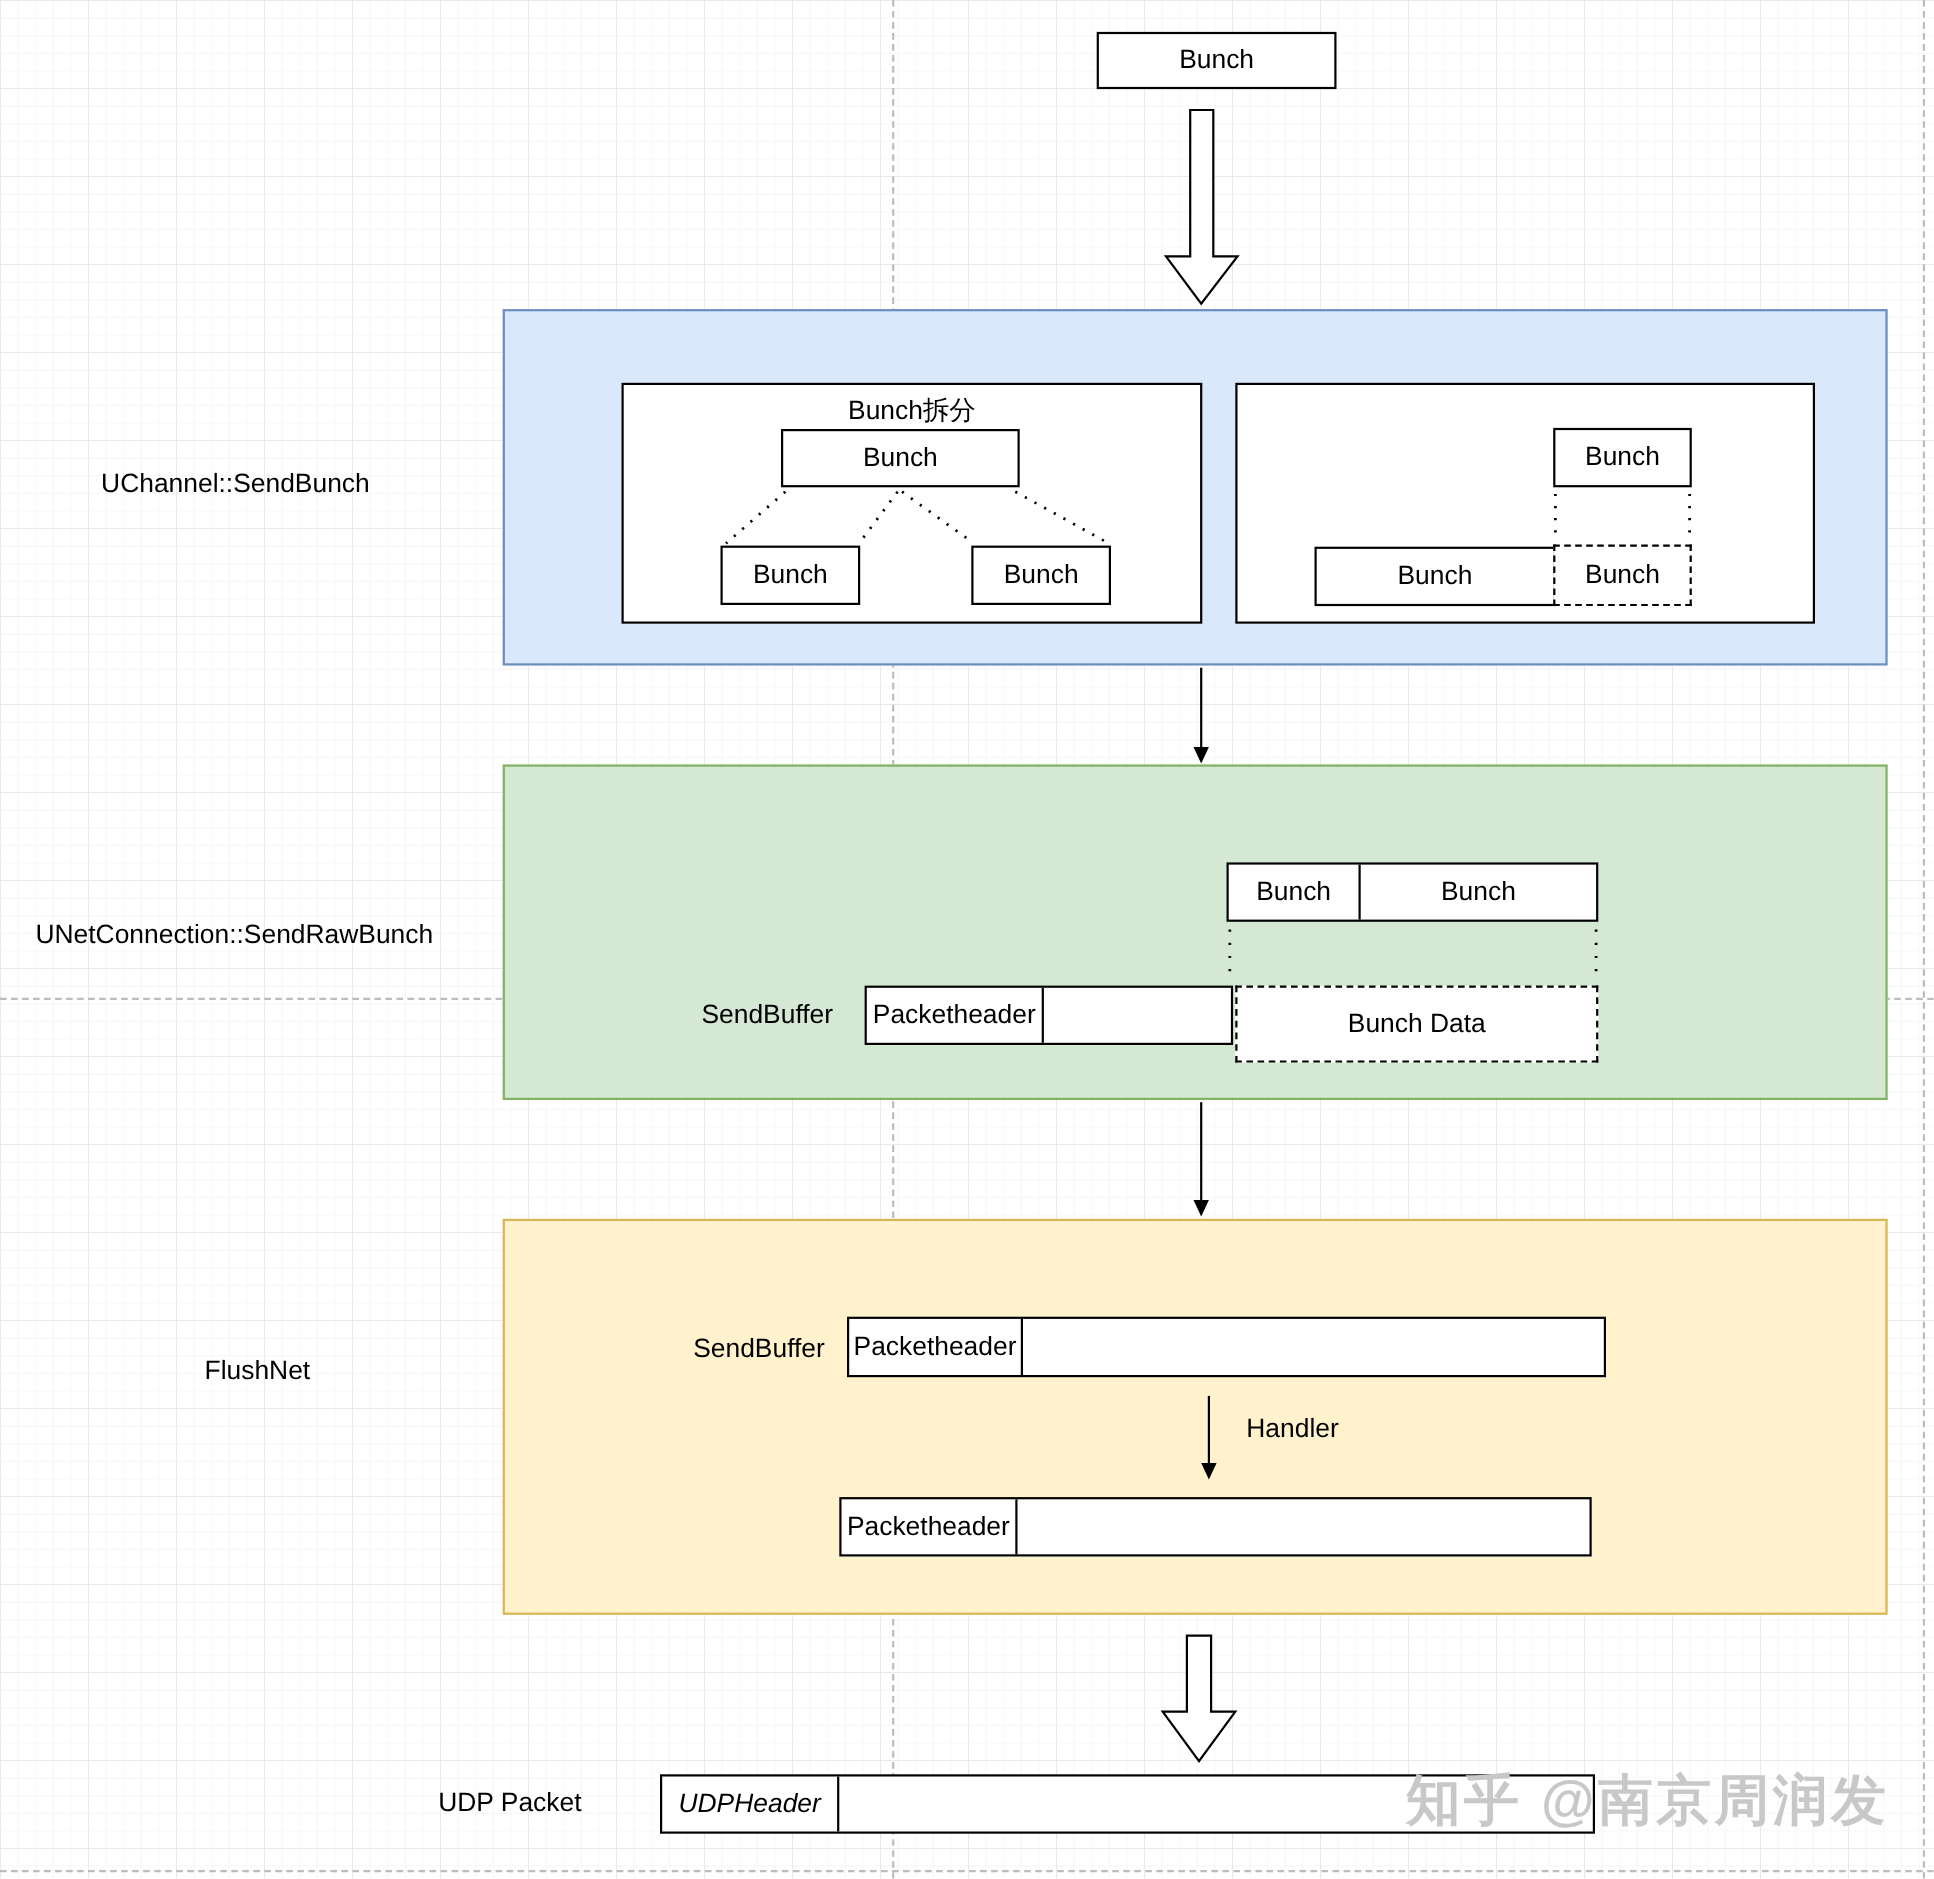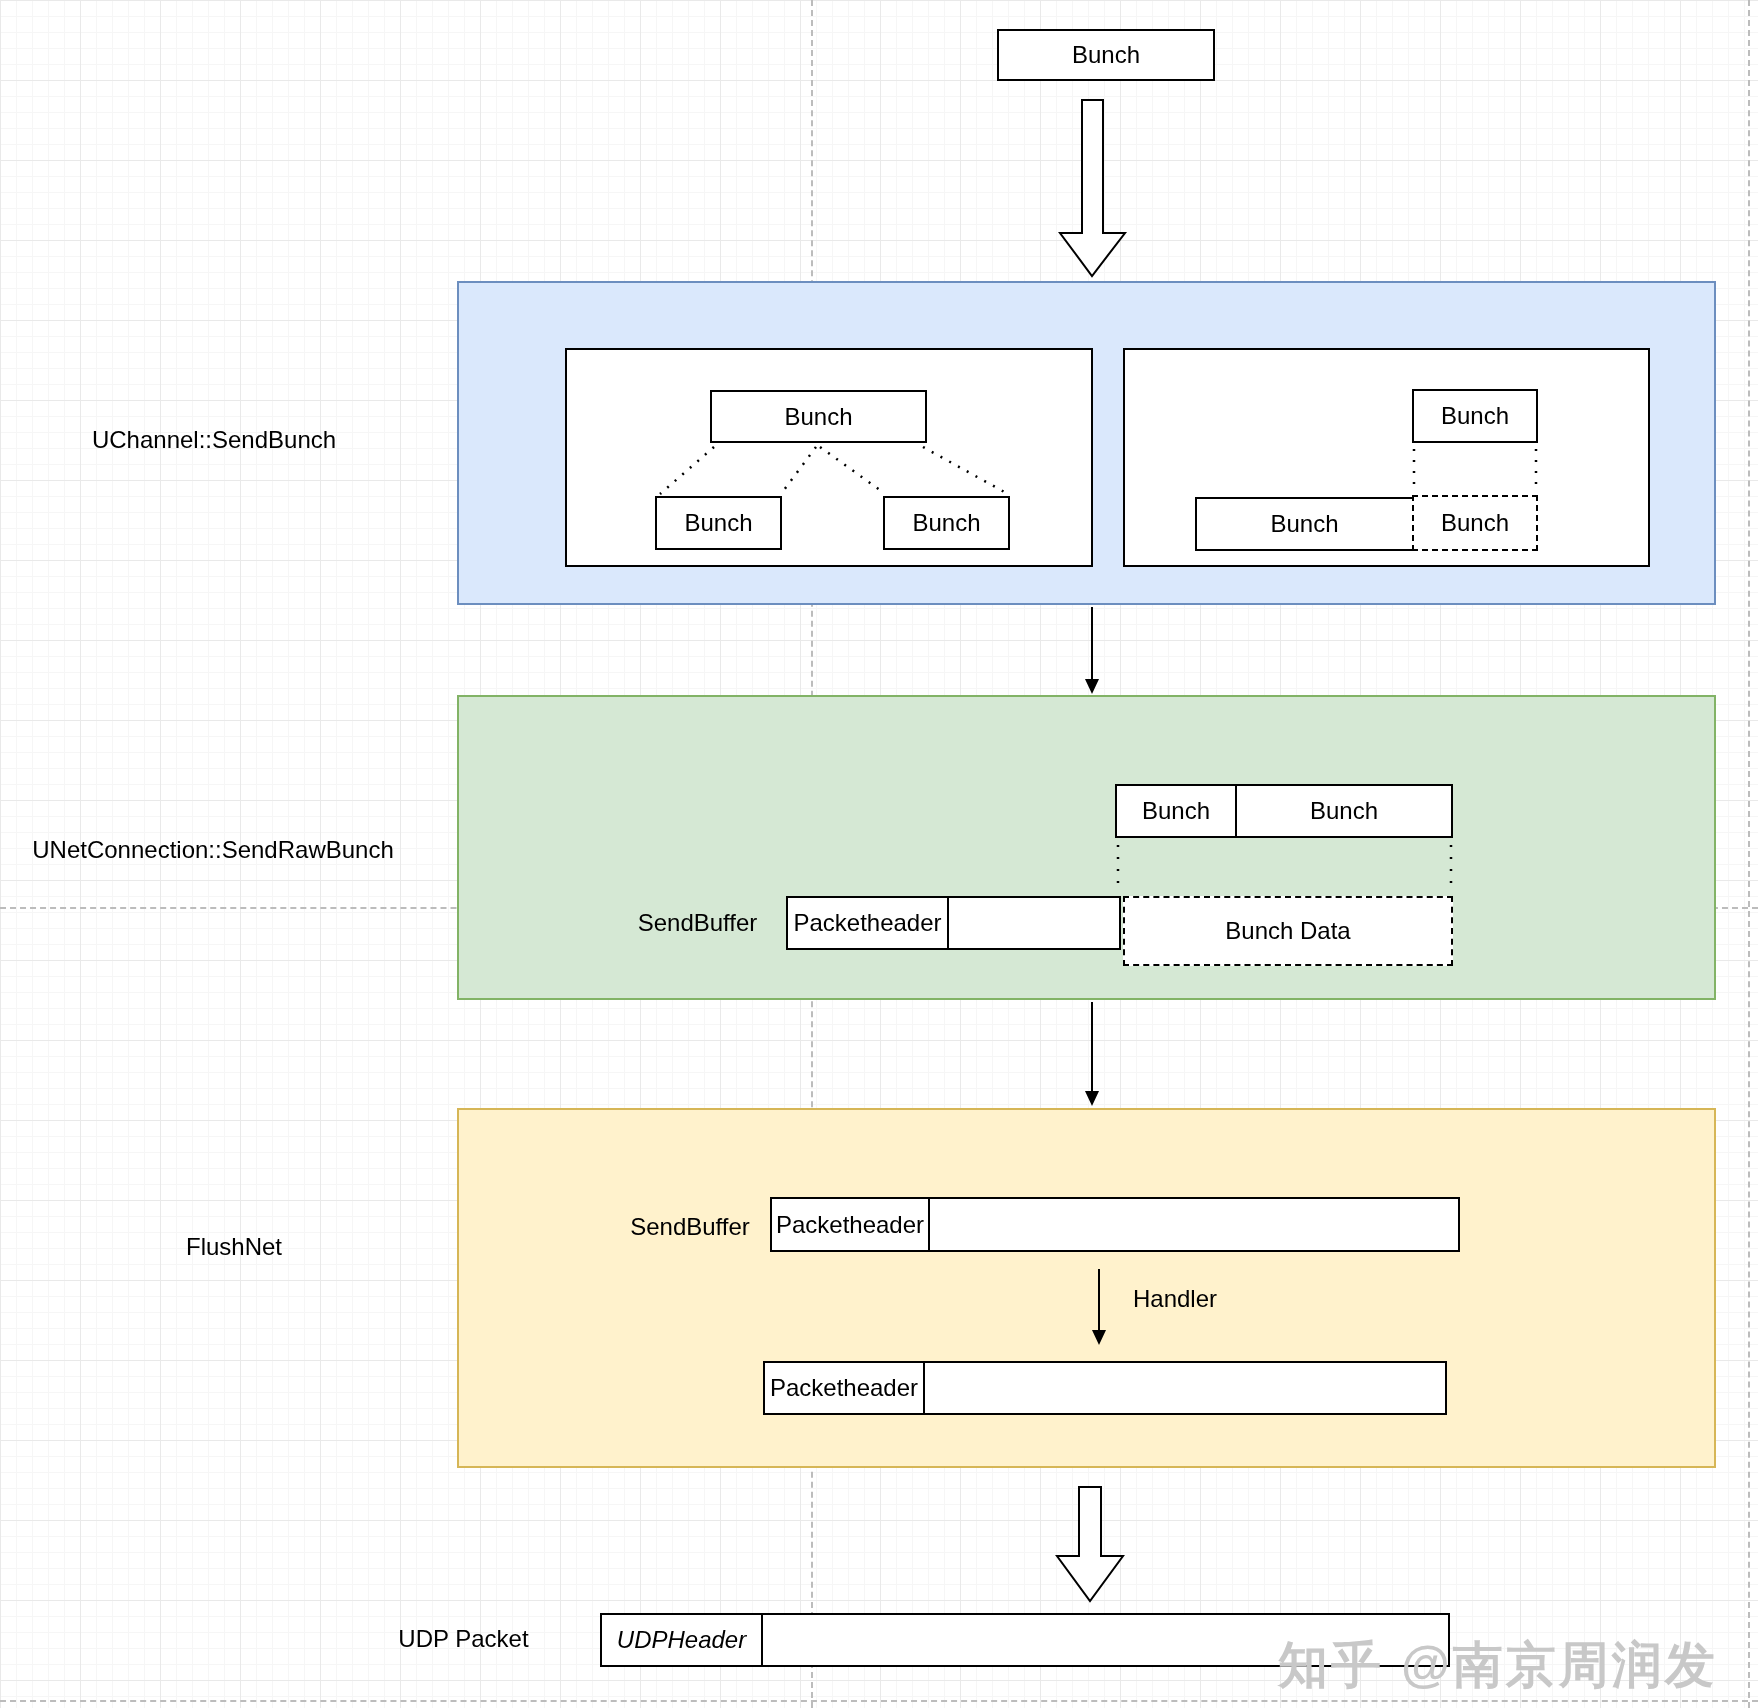--- a/index.html
+++ b/index.html
@@ -25,21 +25,21 @@
   .panel { position:absolute; box-sizing:border-box; background:#fff; border:2px solid #000; z-index:3; }
   .row { position:absolute; box-sizing:border-box; border:2px solid #000; background:#fff; display:flex; z-index:4; }
   .row > div { box-sizing:border-box; display:flex; align-items:center; justify-content:center; font-size:24px; height:100%; }
   .row > div.first { border-right:2px solid #000; }
   .row > div.rest { flex:1; }
   .lbl { position:absolute; font-size:24px; display:flex; align-items:center; justify-content:center; text-align:center; z-index:5; white-space:nowrap; }
   svg.overlay { position:absolute; left:0; top:0; z-index:6; pointer-events:none; }
   .watermark {
     position:absolute; left:1278px; top:1604px; width:460px; height:66px; z-index:9;
     font-size:50px; font-weight:700; letter-spacing:3px; white-space:nowrap;
-    display:flex; align-items:center;margin-top:28px;
+    display:flex; align-items:center;
   }
 </style>
 </head>
 <body>
 
 <div class="canvas">
 
   <div class="guide-v" style="left:811px"></div>
   <div class="guide-v" style="left:1748px"></div>
   <div class="guide-h" style="top:907px"></div>
@@ -51,20 +51,21 @@
 
   <div class="lbl" style="left:104px; top:426px; width:220px; height:28px;">UChannel::SendBunch</div>
   <div class="lbl" style="left:48px; top:836px; width:330px; height:28px;">UNetConnection::SendRawBunch</div>
   <div class="lbl" style="left:174px; top:1233px; width:120px; height:28px;">FlushNet</div>
 
   <div class="box" style="left:997px; top:29px; width:218px; height:52px;">
     <span>Bunch</span>
   </div>
 
   <div class="panel" style="left:565px; top:348px; width:528px; height:219px;"></div>
+  <div class="lbl" style="left:565px; top:358px; width:528px; height:30px;">Bunch拆分</div>
   <div class="box" style="left:710px; top:390px; width:217px; height:53px;">
     <span>Bunch</span>
   </div>
   <div class="box" style="left:655px; top:496px; width:127px; height:54px;">
     <span>Bunch</span>
   </div>
   <div class="box" style="left:883px; top:496px; width:127px; height:54px;">
     <span>Bunch</span>
   </div>
 

